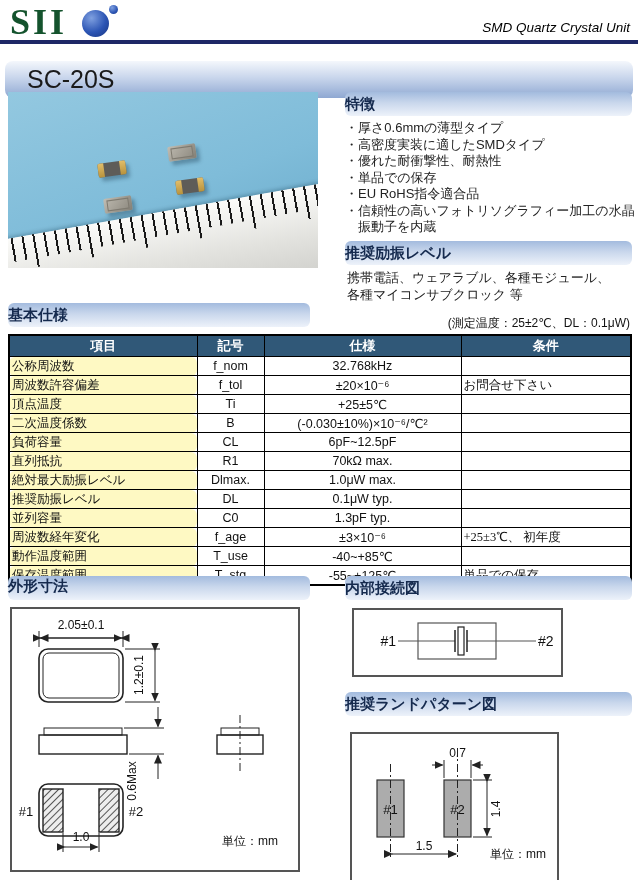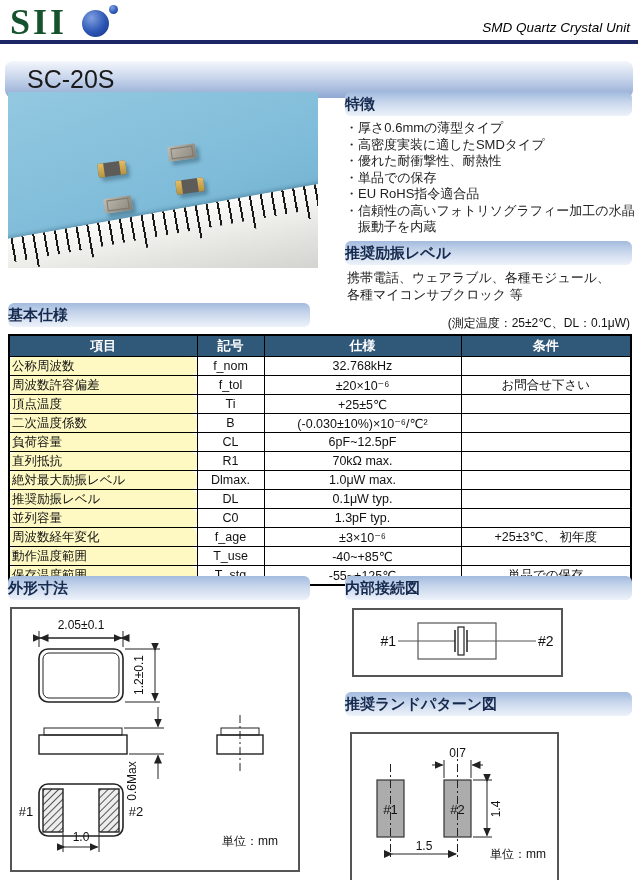--- a/index.html
+++ b/index.html
@@ -54,21 +54,21 @@
 
   
   .spec-note{position:absolute;right:8px;top:315px;font-size:12px;color:#111;}
   table.spec{position:absolute;left:8px;top:334px;width:622px;border-collapse:collapse;
       table-layout:fixed;border:2px solid #000;}
   table.spec th{background:#305878;color:#fff;font-size:13px;font-weight:bold;height:20px;
       border:1px solid #000;padding:0;}
   table.spec td{border:1px solid #000;font-size:12.5px;height:18px;padding:0 2px;color:#111;}
   td.c-label{background:#fef9c3;text-align:left;padding-left:18px;border-radius:6px;}
   td.c-val{text-align:center;}
-  td.c-cond{text-align:center;padding-left:8px;}
+  td.c-cond{text-align:left;padding-left:8px;font-family:Liberation Serif, serif;}
 
   
   .draw-box{position:absolute;border:2px solid #555;background:#fff;box-sizing:border-box;}
   svg text{font-family:"Liberation Sans","DejaVu Sans",sans-serif;fill:#111;}
 
   
   .footnote-clip{position:absolute;left:8px;top:873px;width:624px;height:7px;overflow:hidden;white-space:nowrap;}
 </style>
 </head>
 <body>
@@ -199,21 +199,21 @@
         </tr>
         <tr>
           <td class="c-label">保存温度範囲</td>
           <td class="c-val">T_stg</td>
           <td class="c-val">-55~+125℃</td>
           <td class="c-cond">単品での保存</td>
         </tr>
       </tbody>
   </table>
 
-  <div class="sec-hd" style="left:8px;top:576px;width:302px;">外形寸法</div>
+  <div class="sec-hd" style="left:8px;top:576px;width:302px;font-family:Liberation Mono, monospace;">外形寸法</div>
   <div class="draw-box" style="left:10px;top:607px;width:290px;height:265px;">
     <svg width="286" height="261" viewBox="0 0 286 261">
       <defs>
         <marker id="arA" markerWidth="9" markerHeight="8" refX="8" refY="4" orient="auto" markerUnits="userSpaceOnUse">
           <path d="M0,0 L9,4 L0,8 z" fill="#222"></path>
         </marker>
         <pattern id="hatch" width="5" height="5" patternTransform="rotate(45)" patternUnits="userSpaceOnUse">
           <rect width="5" height="5" fill="#EDEDED"></rect>
             <line x1="0" y1="0" x2="0" y2="5" stroke="#555" stroke-width="2"></line>
         </pattern>

